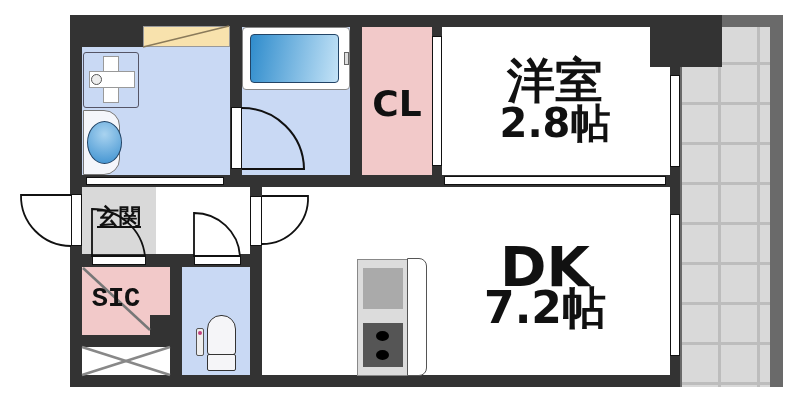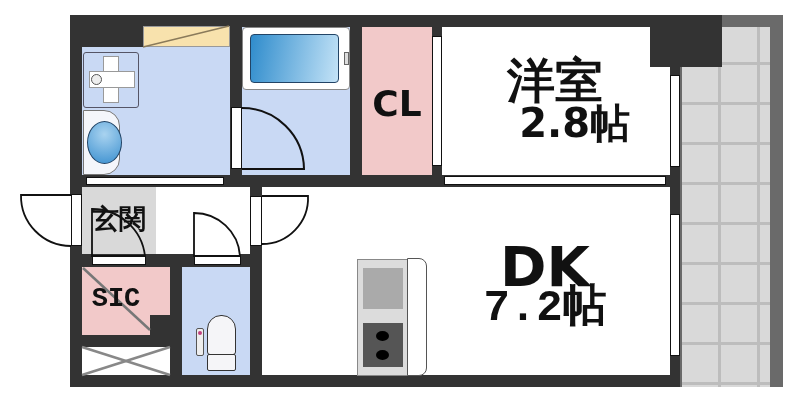--- a/index.html
+++ b/index.html
@@ -46,27 +46,27 @@
 <div class="lbl" style="left:358px;top:85px;width:78px;font-size:36px;">CL</div>
 <div class="abs" style="left:432px;top:36px;width:10px;height:130px;background:#fff;border:1px solid #111;"></div>
 <svg width="795" height="400">
   <polyline points="442,36 467,50 442,63" fill="#fff" stroke="#111" stroke-width="1.8"></polyline>
   <polyline points="442,138 467,152 442,166" fill="#fff" stroke="#111" stroke-width="1.8"></polyline>
 </svg>
 
 <div class="abs" style="left:442px;top:27px;width:208px;height:148px;background:#fff;"></div>
 <div class="abs" style="left:650px;top:67px;width:20px;height:108px;background:#fff;"></div>
 <div class="lbl" style="left:485px;top:55px;width:140px;font-size:48px;">洋室</div>
-<div class="lbl" style="left:480px;top:102px;width:150px;font-size:40px;text-align:right;">2.8帖</div>
+<div class="lbl" style="left:480px;top:102px;width:150px;font-size:40px;">2.8帖</div>
 <div class="abs" style="left:444px;top:176px;width:222px;height:9px;border:1px solid #111;background:#fff;"></div>
 <div class="abs" style="left:670px;top:75px;width:10px;height:92px;border:1px solid #111;background:#fff;"></div>
 
 <div class="abs" style="left:82px;top:187px;width:168px;height:67px;background:#fff;"></div>
 <div class="abs" style="left:82px;top:187px;width:74px;height:67px;background:#d9d9d9;"></div>
-<div class="lbl" style="left:84px;top:205px;width:70px;font-size:27px;">玄関</div>
+<div class="lbl" style="left:84px;top:205px;width:70px;font-size:22px;text-decoration:underline;">玄関</div>
 <div class="abs" style="left:71px;top:194px;width:11px;height:52px;background:#fff;border:1px solid #111;"></div>
 <svg width="795" height="400">
     <path d="M71 195 L21 195 A50 50 0 0 0 71 246" fill="#fff" stroke="#111" stroke-width="1.8"></path>
   </svg>
 <svg width="795" height="400">
     <path d="M92 256 L92 209 A53 53 0 0 1 145 256 Z" fill="none" stroke="#111" stroke-width="1.8"></path>
   </svg>
 <div class="abs" style="left:92px;top:256px;width:54px;height:9px;background:#fff;border:1px solid #111;"></div>
 
 <div class="abs" style="left:82px;top:267px;width:88px;height:68px;background:#f2c9c9;"></div>
@@ -96,14 +96,14 @@
 <svg width="795" height="400">
     <path d="M262 196 L308 196 A46 46 0 0 1 262 244" fill="#fff" stroke="#111" stroke-width="1.8"></path>
   </svg>
 <div class="abs" style="left:357px;top:259px;width:52px;height:117px;background:#dcdcdc;border:1px solid #888;"></div>
 <div class="abs" style="left:407px;top:258px;width:20px;height:118px;background:#fff;border:1px solid #555;border-radius:0 8px 8px 0;"></div>
 <div class="abs" style="left:363px;top:268px;width:40px;height:41px;background:#aaa;"></div>
 <div class="abs" style="left:363px;top:323px;width:40px;height:44px;background:#555;"></div>
 <div class="abs" style="left:376px;top:331px;width:13px;height:10px;border-radius:50%;background:#000;"></div>
 <div class="abs" style="left:376px;top:350px;width:13px;height:10px;border-radius:50%;background:#000;"></div>
 <div class="lbl" style="left:470px;top:238px;width:150px;font-size:56px;">DK</div>
-<div class="lbl" style="left:460px;top:285px;width:170px;font-size:44px;font-family:Liberation Mono, monospace;">7.2帖</div>
+<div class="lbl" style="left:460px;top:285px;width:170px;font-size:44px;">7.2帖</div>
 <div class="abs" style="left:670px;top:214px;width:10px;height:142px;border:1px solid #111;background:#fff;"></div>
 
 </body></html>

